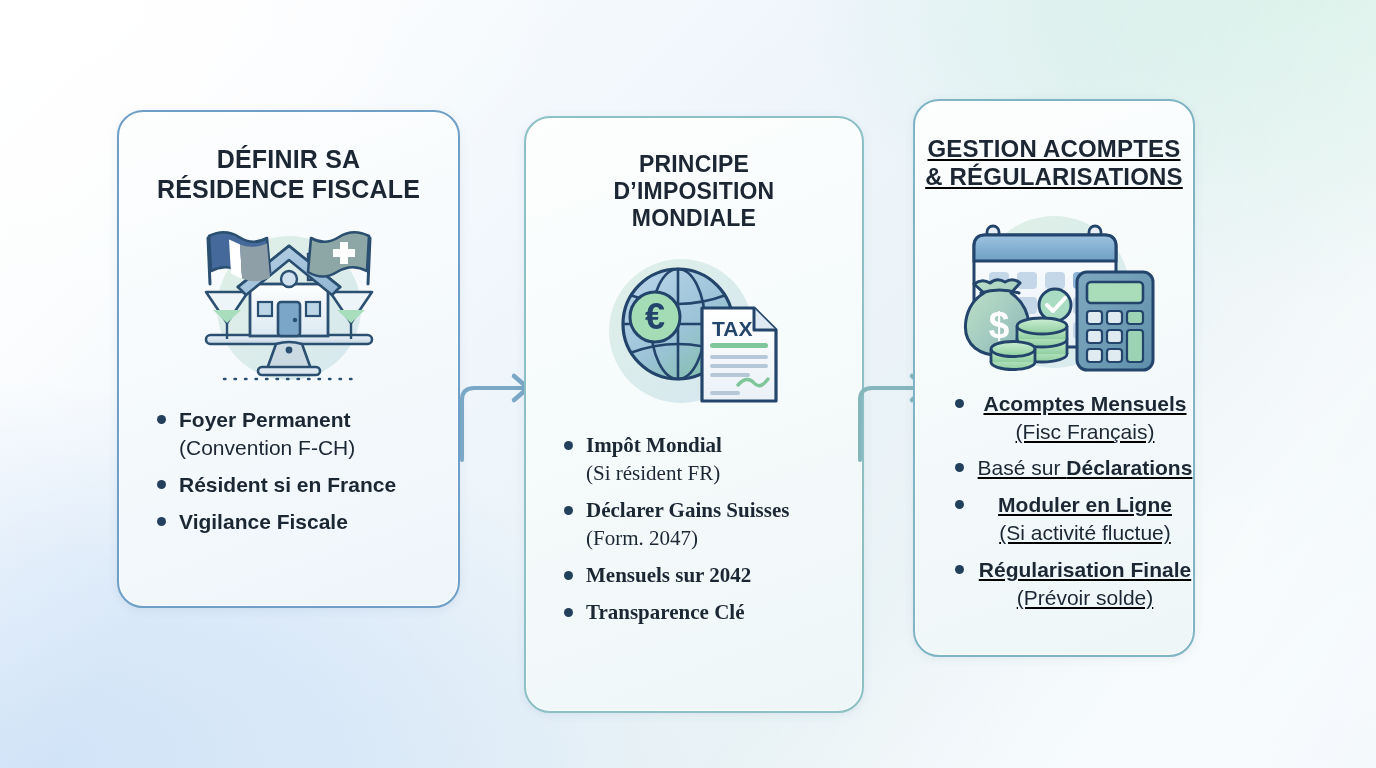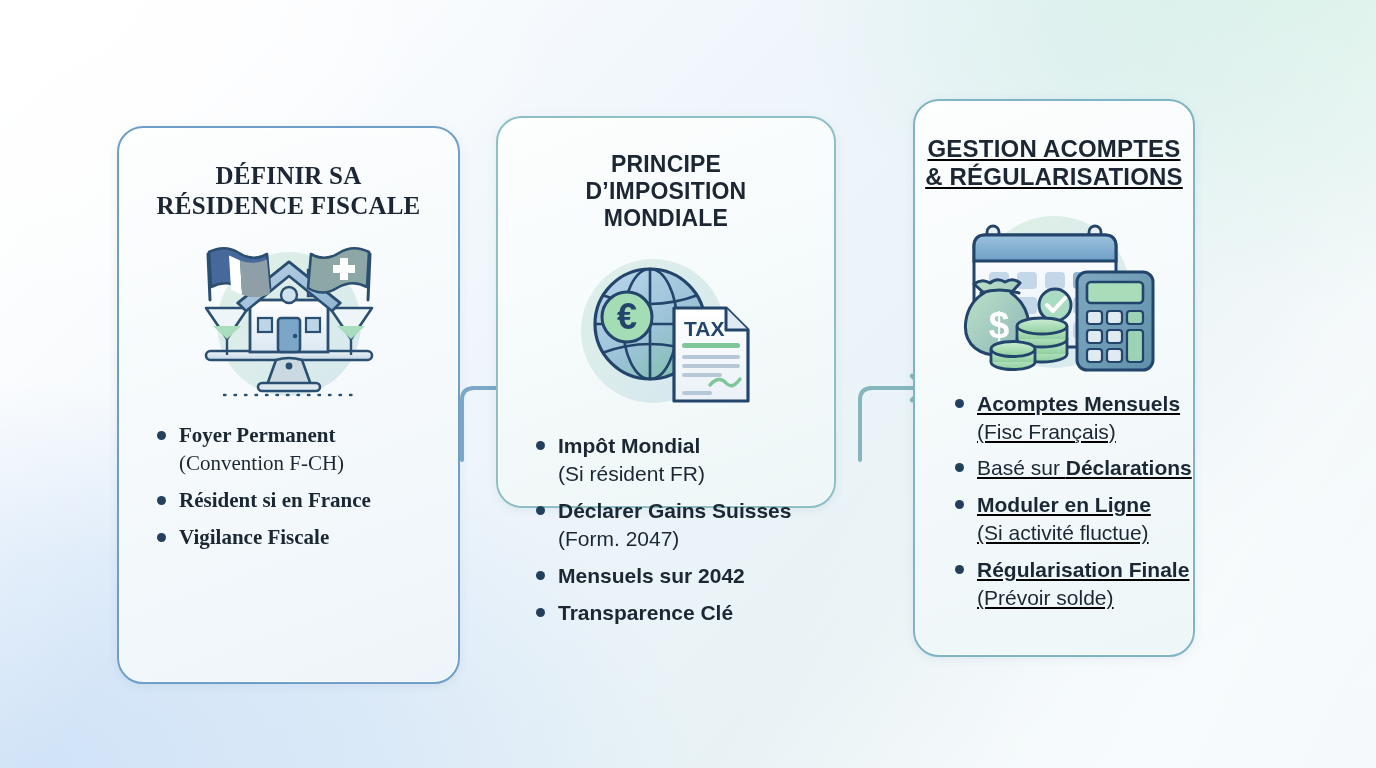--- a/index.html
+++ b/index.html
@@ -46,22 +46,22 @@
   .card {
     position: absolute;
     box-sizing: border-box;
     border-radius: 26px;
     border: 2.5px solid #6e9fc4;
     background: linear-gradient(160deg, #fdfefe 0%, #f6fafc 45%, #eef5fa 100%);
     box-shadow: 0 2px 10px rgba(80,120,160,0.10),
                 0 0 0 1px rgba(255,255,255,0.6) inset;
     padding: 0;
   }
-  .card.c1 { left: 117px;  top: 126px; width: 343px; height: 558px; border-color: #6f9fc6; font-family: Liberation Serif, serif; }
-  .card.c2 { left: 496px;  top: 116px; width: 340px; height: 392px;
+  .card.c1 { left: 117px;  top: 110px; width: 343px; height: 498px; border-color: #6f9fc6; }
+  .card.c2 { left: 524px;  top: 116px; width: 340px; height: 597px;
              border-color: #8dc0c4;
              background: linear-gradient(160deg, #fdfefe 0%, #f6fbfb 45%, #eef6f7 100%); }
   .card.c3 { left: 913px;  top: 99px; width: 282px; height: 558px;
              border-color: #7fb4c4;
              background: linear-gradient(160deg, #fdfefe 0%, #f5fafb 45%, #eef6f8 100%); text-decoration: underline; }
 
   .card-title {
     text-align: center;
     color: #1c2733;
     font-weight: 800;
@@ -82,22 +82,22 @@
   .c2 .icon-wrap { margin-top: 18px; height: 160px; }
   .c3 .icon-wrap { margin-top: 14px; height: 170px; }
 
   
   ul.bullets {
     list-style: none;
     margin: 0;
     padding: 0;
   }
   .c1 ul.bullets { margin: 18px 0 0 38px; }
-  .c2 ul.bullets { margin: 22px 8px 0 38px; }
-  .c3 ul.bullets { margin: 14px 0 0 40px; }
+  .c2 ul.bullets { margin: 22px 8px 0 38px; font-family: Liberation Serif, serif; }
+  .c3 ul.bullets { margin: 14px 0 0 40px; text-align: center; }
 
   ul.bullets li {
     position: relative;
     padding-left: 22px;
     margin-bottom: 9px;
     color: #1b2733;
     font-size: 21px;
     line-height: 1.33;
   }
   ul.bullets li::before {

